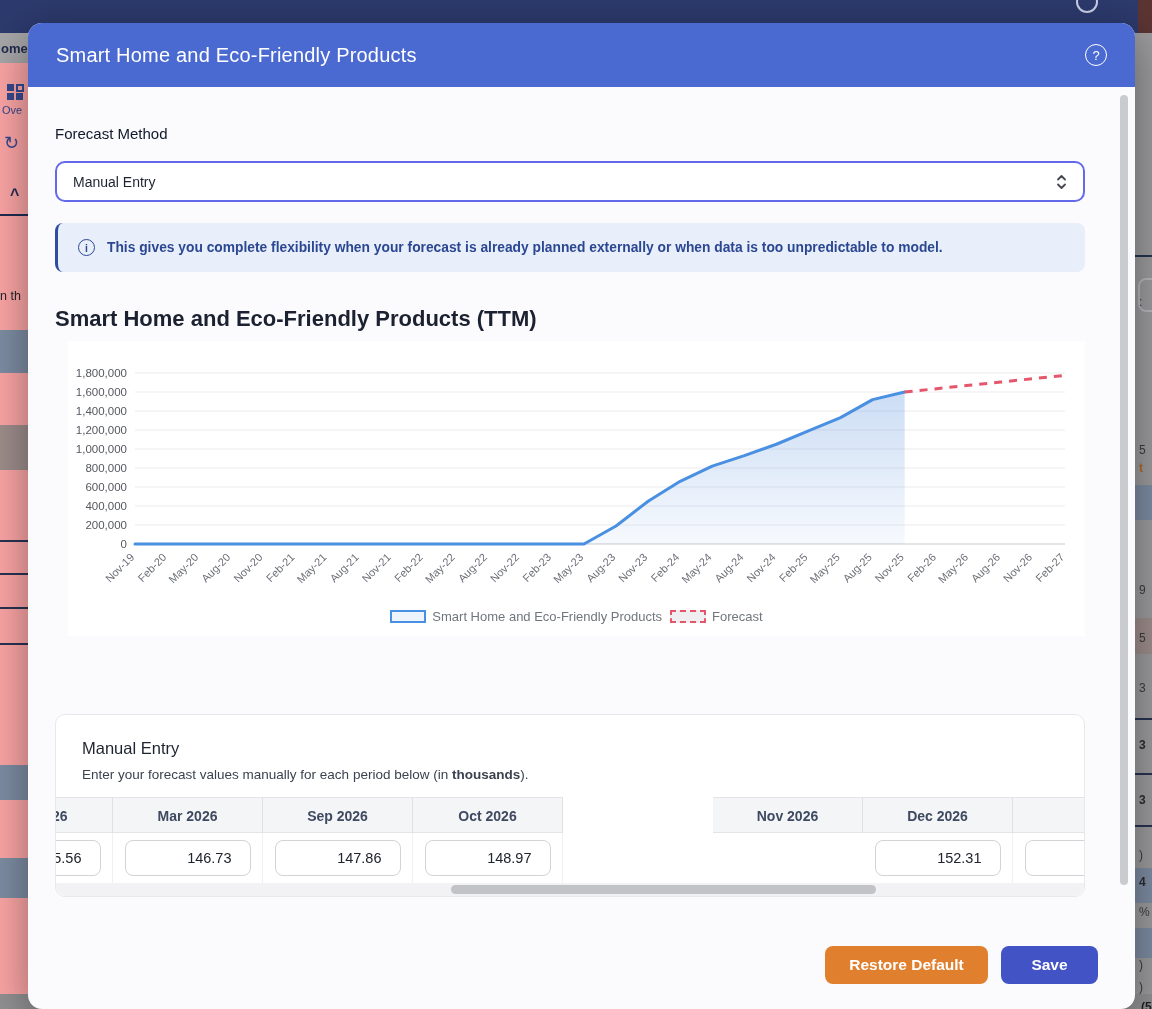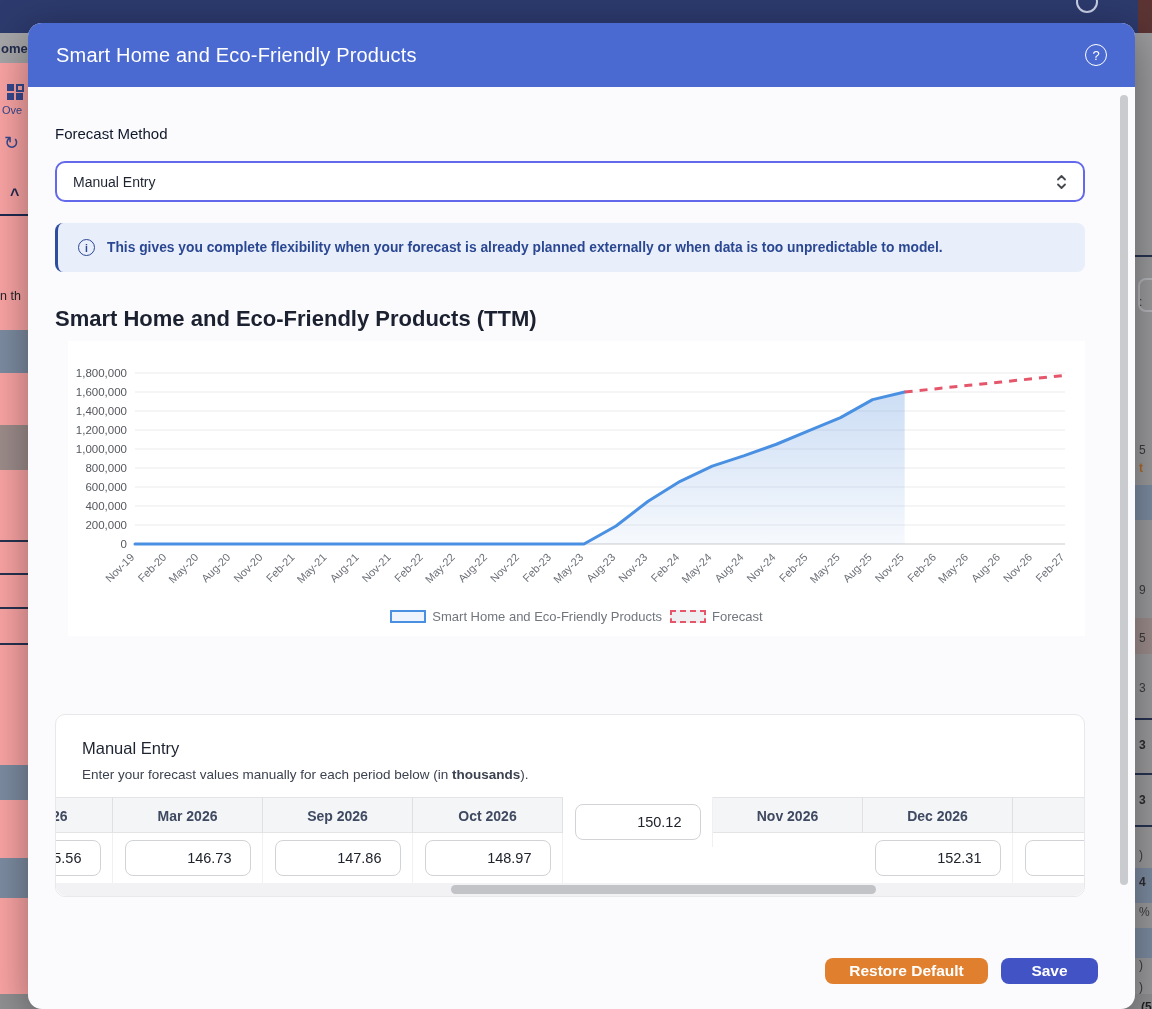--- a/index.html
+++ b/index.html
@@ -100,21 +100,21 @@
     border-right:1px solid #f0f0f2; }
   .col input {
     width:126px; height:36px; border:1px solid #d2d3d6; border-radius:8px;
     text-align:right; padding-right:18px; font-size:14.5px; color:#20242c;
     font-family:"Liberation Sans",sans-serif; background:#fff; outline:none;
   }
   .hscroll { position:relative; height:13px; background:#f2f2f4; border-radius:0 0 10px 10px; }
   .hscroll .thumb { position:absolute; left:395px; top:2px; width:425px; height:9px;
     background:#c2c3c7; border-radius:5px; cursor:pointer; }
   .footer-btns { position:absolute; right:37px; bottom:25px; display:flex; gap:13px; }
-  .btn { height:26px; border:none; border-radius:8px; color:#fff; font-weight:bold;
+  .btn { height:38px; border:none; border-radius:8px; color:#fff; font-weight:bold;
     font-size:15.5px; font-family:"Liberation Sans",sans-serif; cursor:pointer;
     display:flex; align-items:center; justify-content:center; }
   .btn.restore { width:163px; background:#e0802f; }
   .btn.save { width:97px; background:#4153c5; }
   .v-scrollbar { position:absolute; right:7px; top:72px; width:8px; height:790px;
     background:#cacbce; border-radius:4px; cursor:pointer; }
 </style>
 </head>
 <body>
 
@@ -302,23 +302,20 @@
                 <input value="147.86" style="">
               </div>
             </div>
             <div class="col">
               <div class="hd">Oct 2026</div>
               <div class="cellwrap">
                 <input value="148.97" style="">
               </div>
             </div>
             <div class="col">
-              <div class="cellwrap">
-                <input value="150.12" style="">
-              </div>
             </div>
             <div class="col">
               <div class="hd">Nov 2026</div>
             </div>
             <div class="col">
               <div class="hd">Dec 2026</div>
               <div class="cellwrap">
                 <input value="152.31" style="">
               </div>
             </div>

